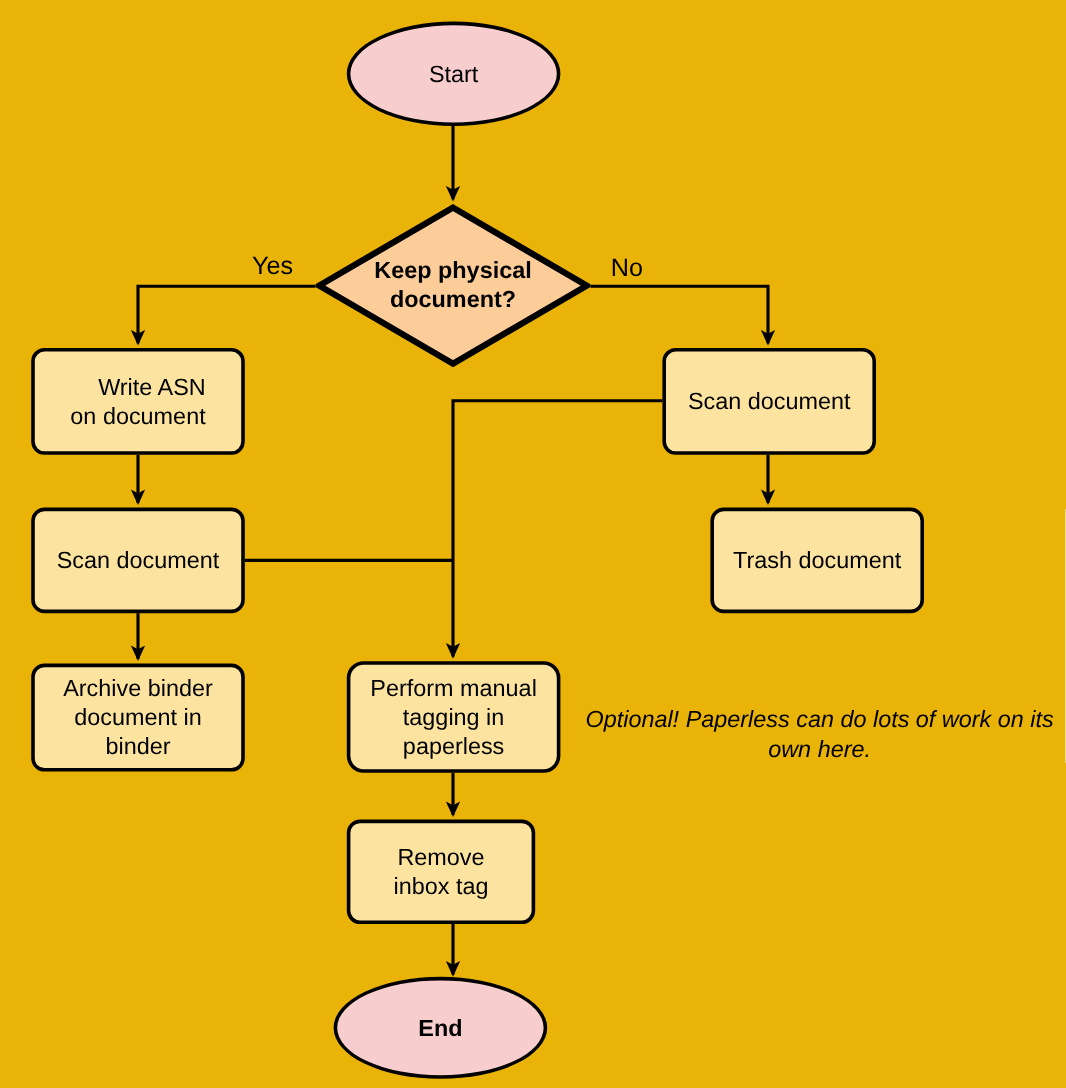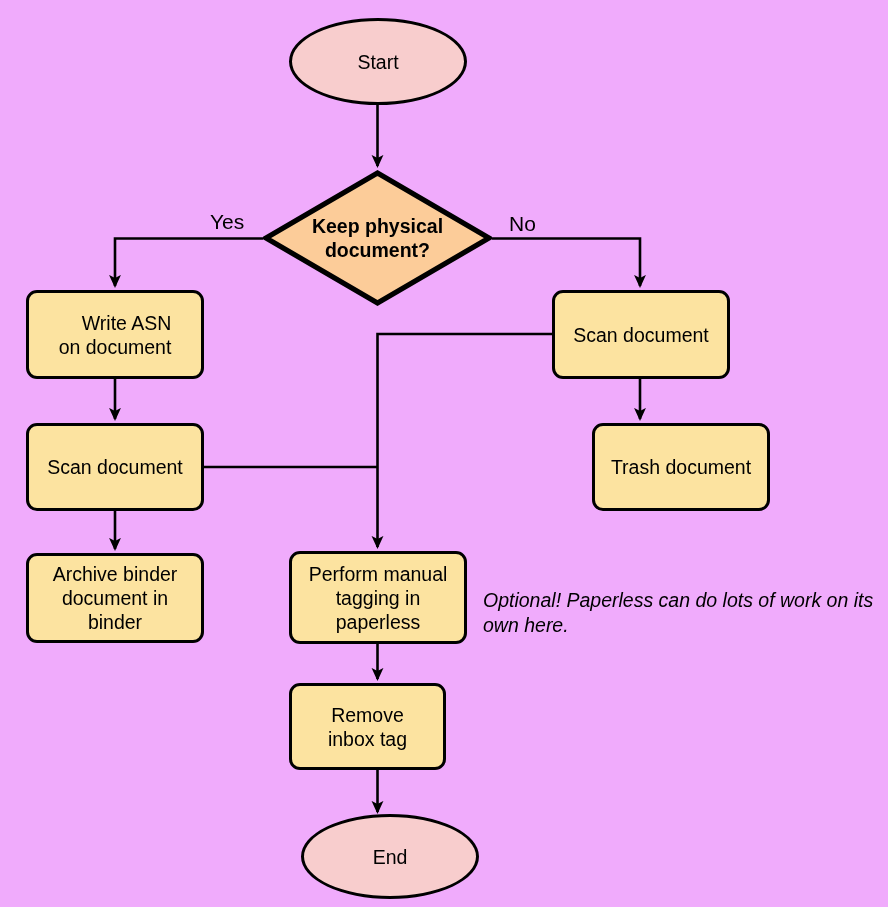--- a/index.html
+++ b/index.html
@@ -7,21 +7,21 @@
     padding: 0;
     background: #ffffff;
   }
   body {
     font-family: "Liberation Sans", sans-serif;
   }
   #canvas {
     position: relative;
     width: 888px;
     height: 907px;
-    background: #f0abfc;
+    background: #eab308;
     overflow: hidden;
   }
   #edges {
     position: absolute;
     left: 0;
     top: 0;
     width: 888px;
     height: 907px;
   }
   .node {
@@ -71,20 +71,21 @@
     white-space: nowrap;
     text-align: center;
   }
   .note {
     position: absolute;
     font-style: italic;
     font-size: 19.5px;
     line-height: 25px;
     color: #000000;
     z-index: 3;
+    text-align: center;
   }
 </style>
 </head>
 <body>
 
 <div id="canvas">
 
   <svg id="edges" viewBox="0 0 888 907" width="888" height="907" xmlns="http://www.w3.org/2000/svg">
     <defs>
       <marker id="arrow" viewBox="0 0 10 10" refX="8.2" refY="5" markerWidth="5.2" markerHeight="5.2" orient="auto-start-reverse">
@@ -147,30 +148,30 @@
   </div>
 
   <div class="node process" style="left:552px; top:290px; width:178px; height:89px;">
     <span>Scan document</span>
   </div>
 
   <div class="node process" style="left:552px; top:423px; width:178px; height:88px;margin-left:40px;">
     <span>Trash document</span>
   </div>
 
-  <div class="node process" style="left:289px; top:551px; width:178px; height:93px;">
+  <div class="node process" style="left:289px; top:551px; width:178px; height:93px;border-radius:14px;">
     <span>Perform manual
 tagging in
 paperless</span>
   </div>
 
   <div class="node process" style="left:289px; top:683px; width:157px; height:87px;">
     <span>Remove
 inbox tag</span>
   </div>
 
-  <div class="node terminator" style="left:301px; top:814px; width:178px; height:85px;">
+  <div class="node terminator" style="left:278px; top:814px; width:178px; height:85px;font-weight:bold;">
     <span>End</span>
   </div>
 
   <div class="note" style="left:483px; top:588px; width:400px;">Optional! Paperless can do lots of work on its own here.</div>
 
 </div>
 
 </body></html>

